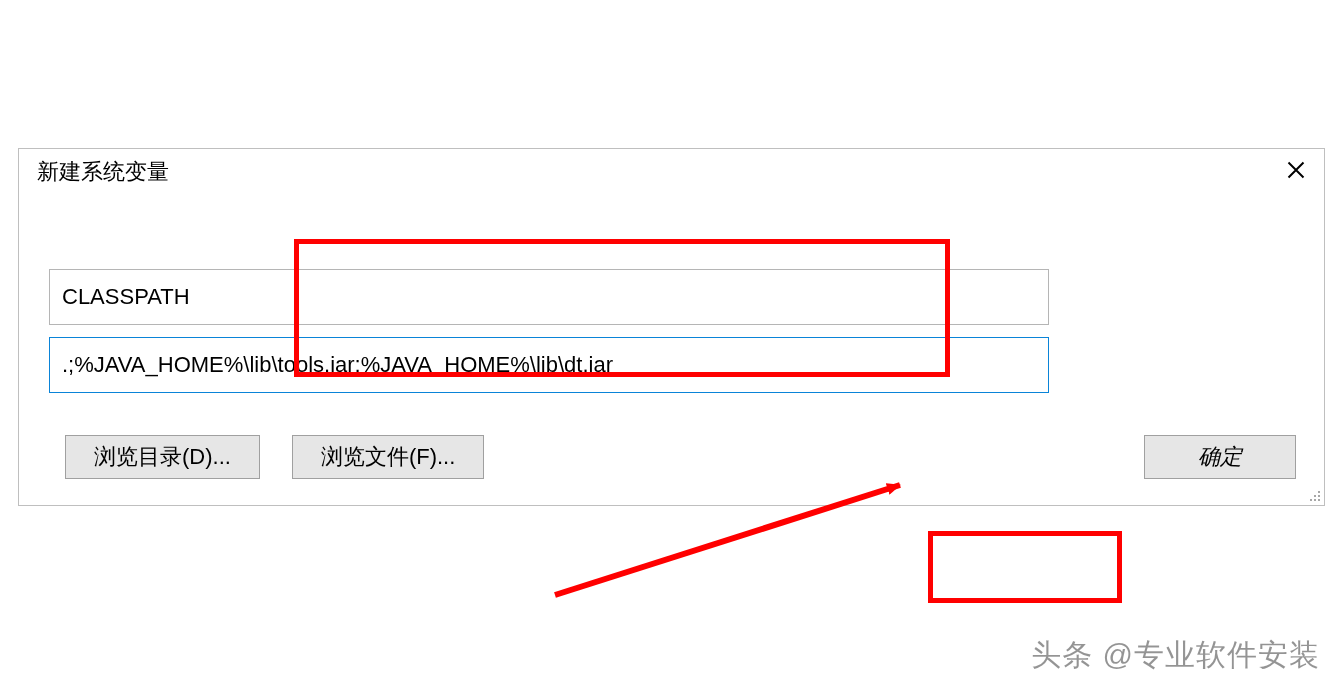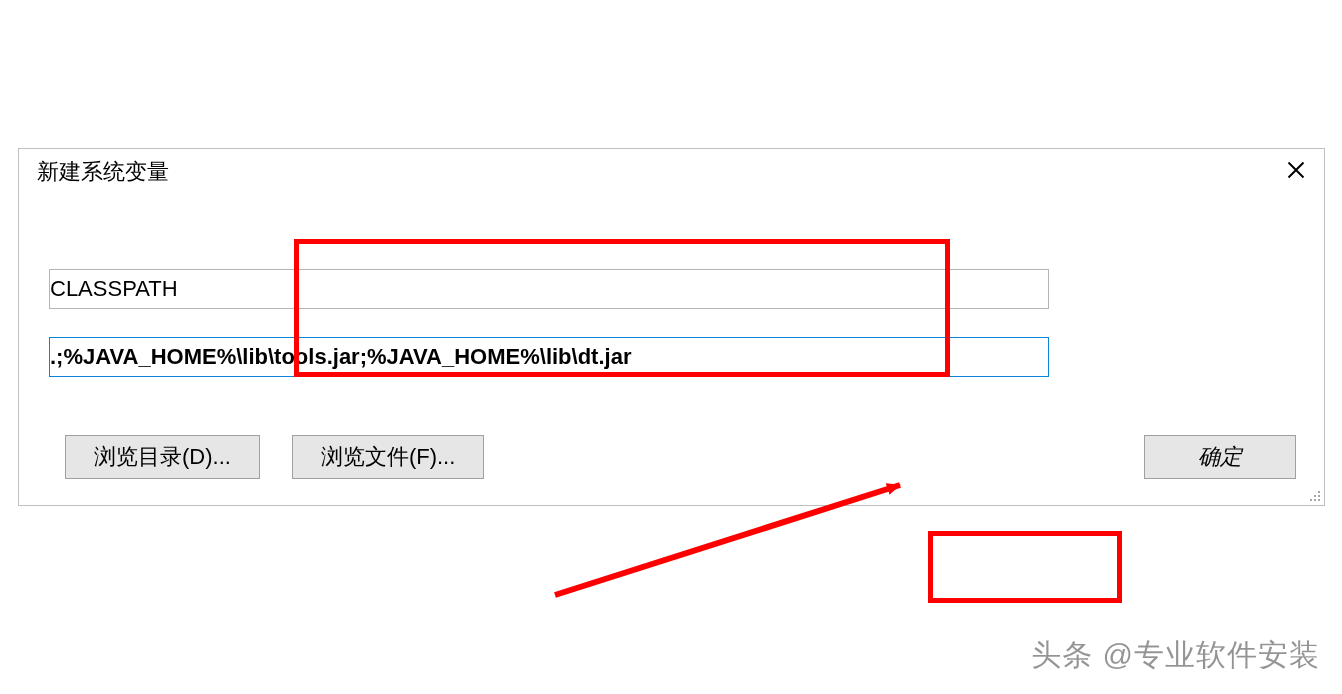--- a/index.html
+++ b/index.html
@@ -29,27 +29,27 @@
 
   .form-row {
     position: absolute;
     left: 30px;
     display: flex; align-items: center;
   }
   .row-name  { top: 120px; }
   .row-value { top: 188px; }
   .form-label { width: 252px; font-size: 22px; }
   .text-input {
-    width: 1000px; height: 40px;
+    width: 1000px; height: 56px;
     border: 1px solid #b5b5b5;
     font-size: 22px;
-    padding: 2px 0;
+    padding: 2px 12px;
     background: #ffffff;
   }
-  .text-input.focused { border-color: #0a84d8; font-weight: bold; }
+  .text-input.focused { border-color: #0a84d8; }
 
   .btn-row {
     position: absolute;
     left: 46px; right: 28px; bottom: 26px;
     display: flex; gap: 32px;
   }
   .dlg-button {
     height: 44px;
     min-width: 176px;
     border: 1px solid #a0a0a0;

